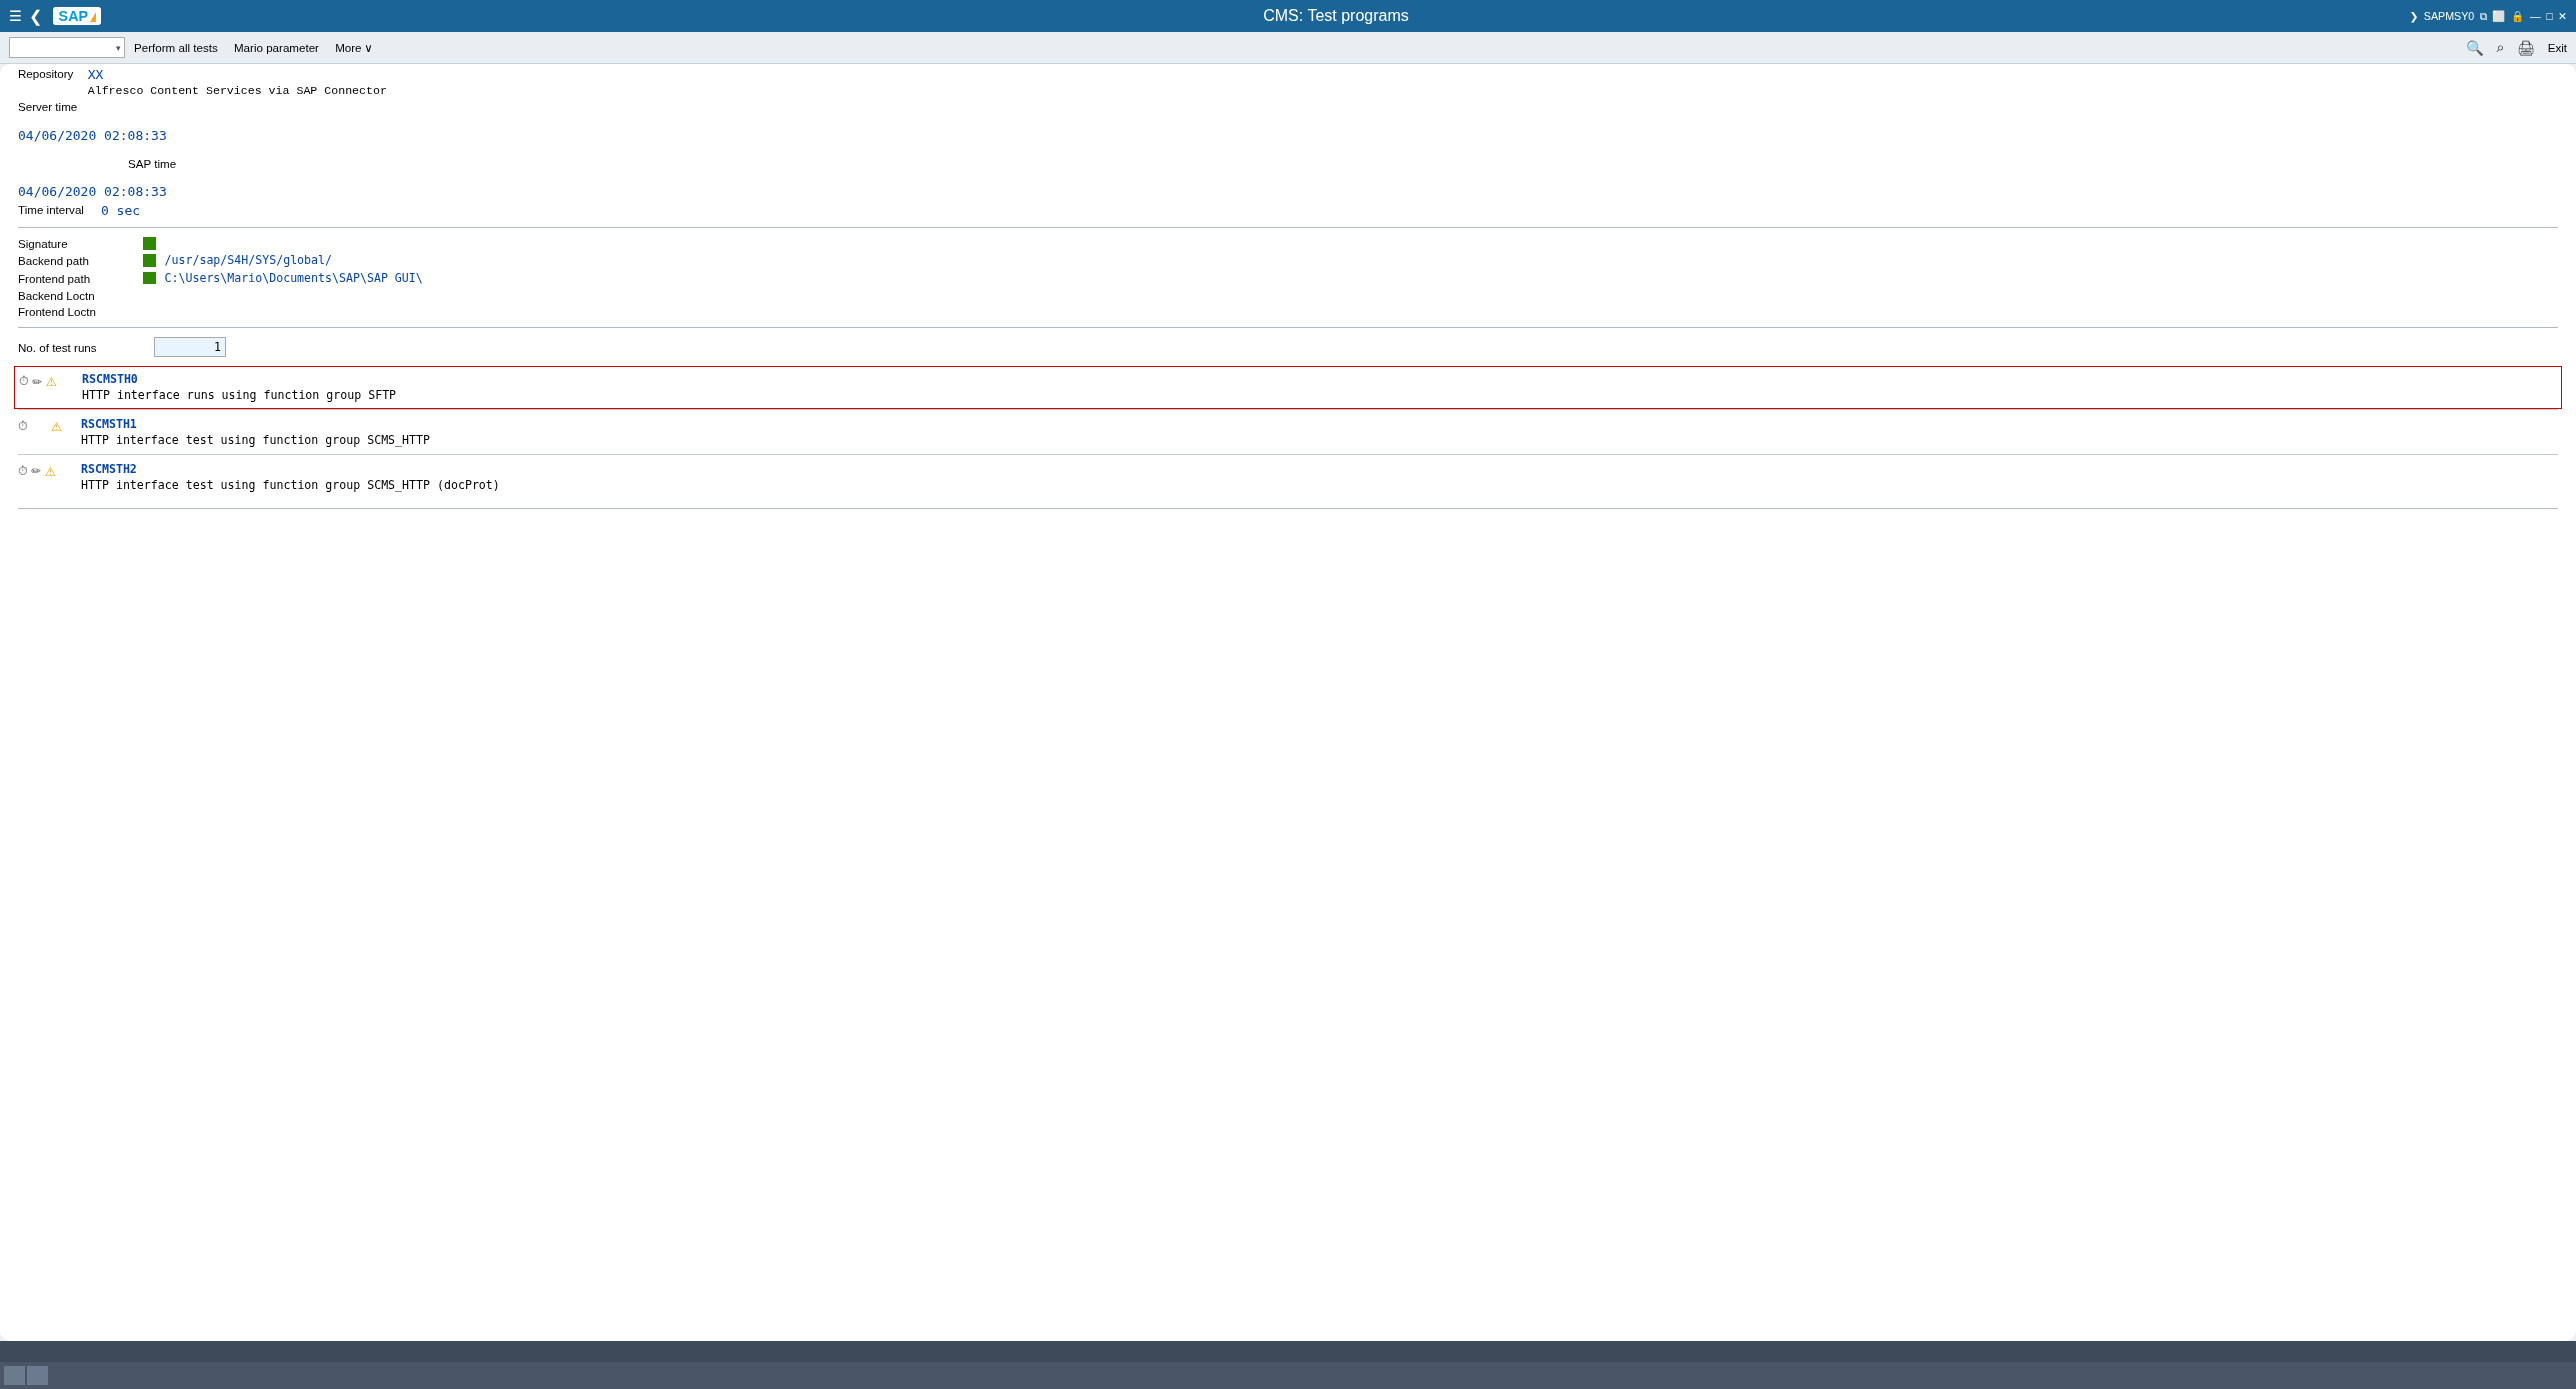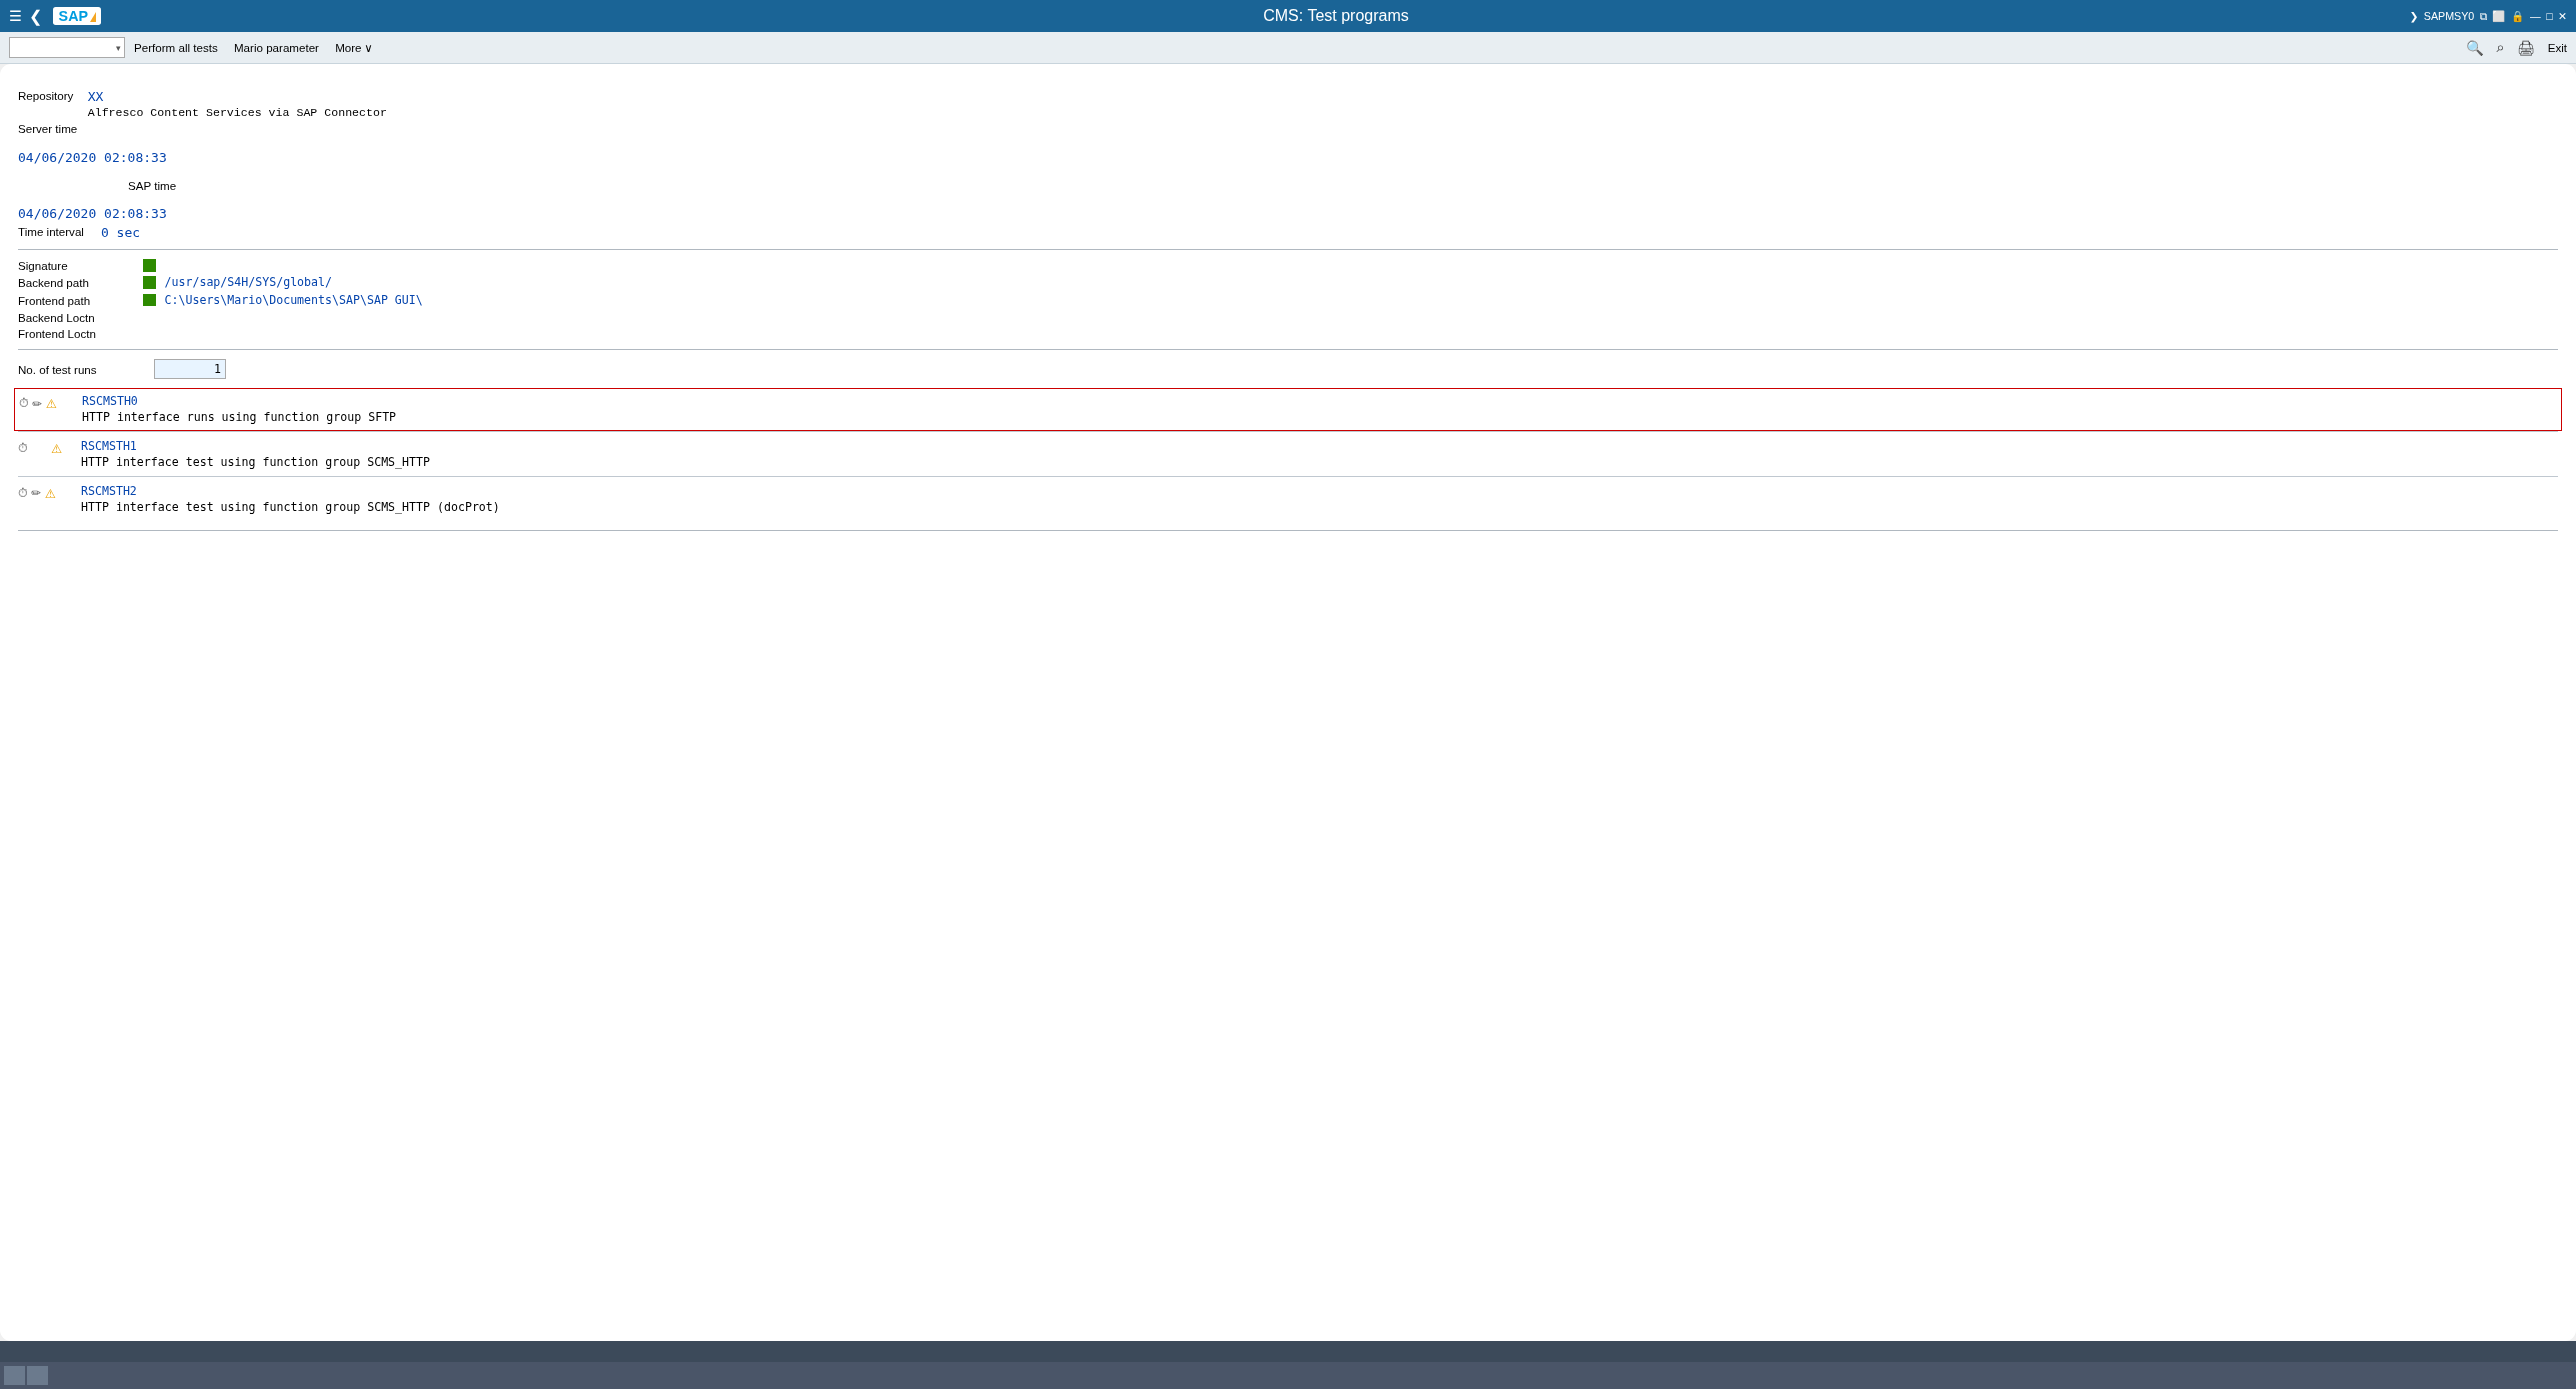--- a/index.html
+++ b/index.html
@@ -133,21 +133,21 @@
     .exit-btn {
       font-size: 11.6px;
       color: #000;
       cursor: pointer;
     }
 
     
     .main-content {
       background: #fff;
       flex: 1;
-      padding: 25px 18px;
+      padding: 3px 18px;
       overflow-y: auto;
       border-radius: 11px;
     }
     .info-label {
       color: #000;
       font-size: 11.6px;
       white-space: nowrap;
     }
     .info-value {
       color: #0645ad;
@@ -246,20 +246,21 @@
       color: #e8a000;
     }
     .test-content {
       flex: 1;
     }
     .test-name {
       color: #0645ad;
       font-family: monospace;
       font-size: 11.6px;
       margin-bottom: 1.8px;
+      font-weight: bold;
     }
     .test-desc {
       color: #000;
       font-family: monospace;
       font-size: 11.6px;
     }
 
     
     .status-bar {
       background: #3c4a5a;

